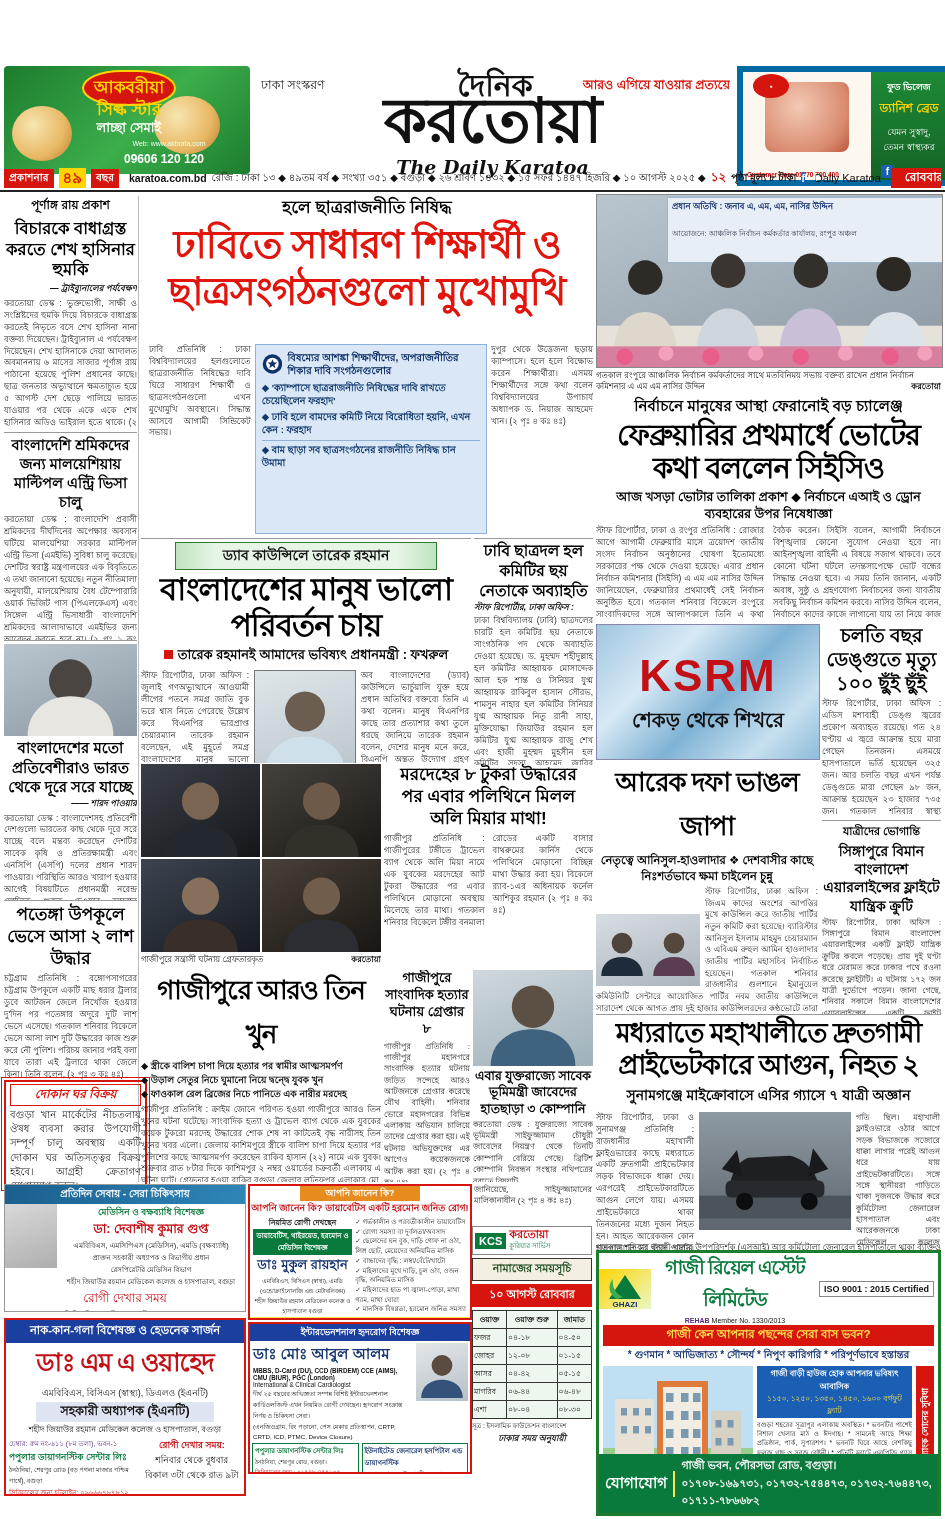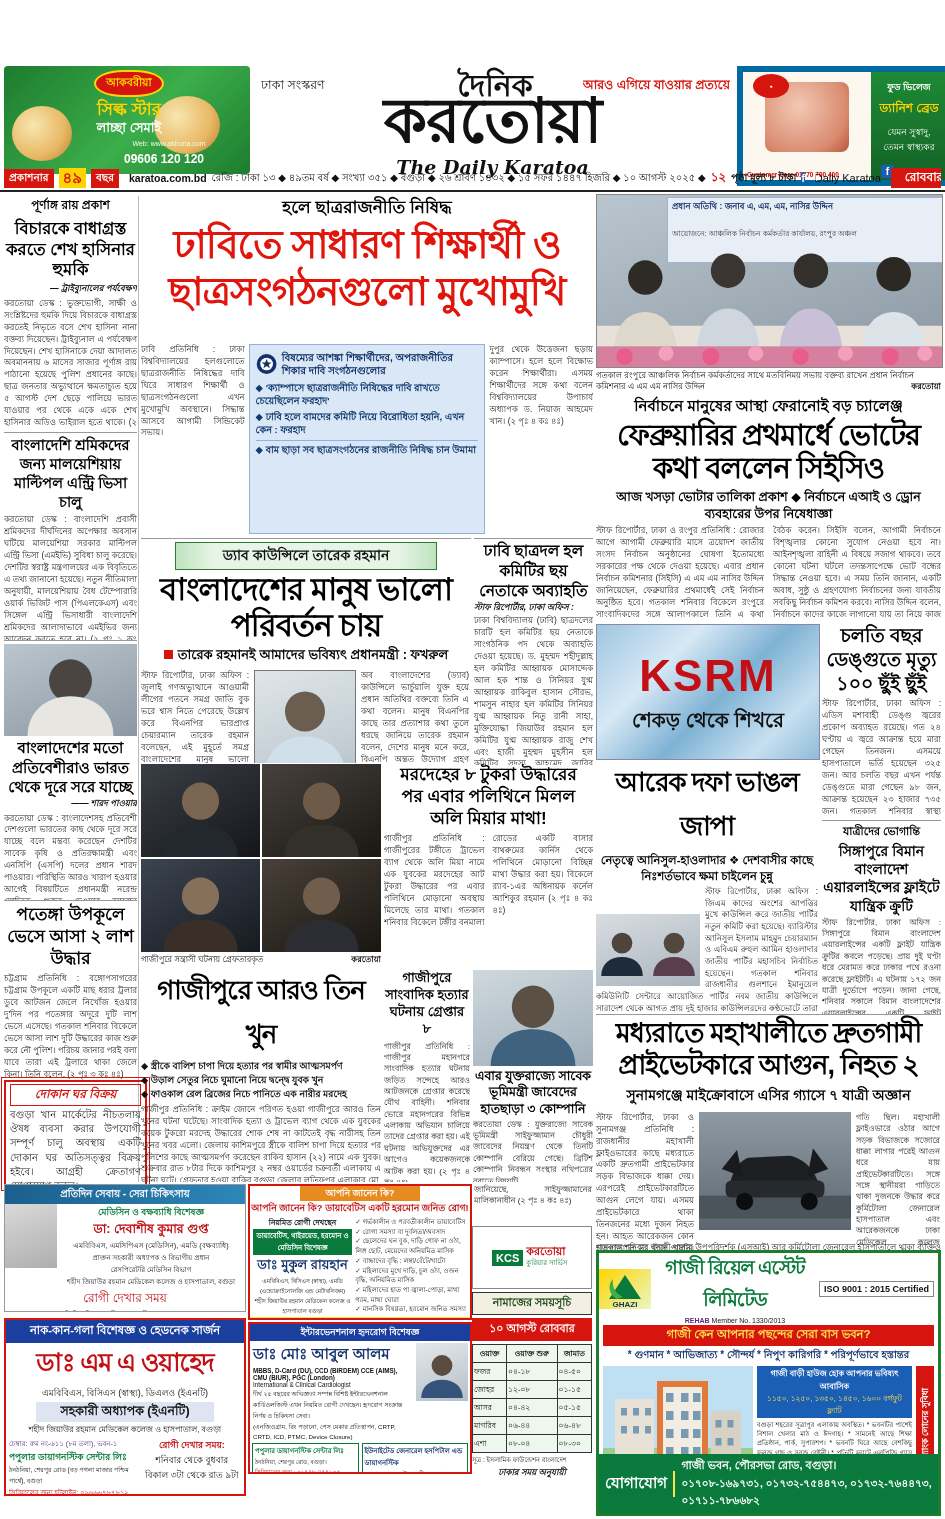--- a/index.html
+++ b/index.html
@@ -8,21 +8,21 @@
   .abs{position:absolute;overflow:hidden;}
   .ctr{text-align:center;}
   .bd{font-size:8.4px;line-height:1.42;text-align:justify;color:#1d1d1d;}
   .by{font-weight:bold;font-style:italic;font-size:8.6px;color:#111;}
   .hk{font-weight:bold;text-align:center;color:#000;}
   .rule{background:#222;}
   
   .mast-title{font-weight:bold;letter-spacing:-1px;}
   .ad-green{background:linear-gradient(135deg,#1d7c2e,#3cae4b 55%,#1d7c2e);border-radius:4px;color:#fff;}
   .brand-oval{background:#d6160e;border:2px solid #ffd400;border-radius:50%/60%;color:#ffd400;font-weight:bold;
-              display:inline-block;padding:2px 10px;font-size:11px;}
+              display:inline-block;padding:2px 10px;font-size:17px;}
   .semai{position:absolute;border-radius:50%;background:radial-gradient(circle at 35% 35%,#f7e6b0,#e8b864 60%,#b97a2a);}
   
   .infobar{display:flex;align-items:center;gap:5px;font-size:10.5px;white-space:nowrap;}
   .badge-red{background:#d6160e;color:#fff;font-weight:bold;padding:1px 5px;font-size:10.5px;}
   .badge-yellow{background:#ffd400;color:#d6160e;font-weight:bold;padding:0 4px;font-size:15px;}
   .fb-ic{width:13px;height:13px;background:#1b5fb4;color:#fff;font-weight:bold;text-align:center;line-height:13px;
          font-size:10px;border-radius:2px;}
   .yt-ic{width:16px;height:12px;background:#e00;border-radius:3px;position:relative;}
   .yt-ic:before{content:"";position:absolute;left:6px;top:3px;border-left:5px solid #fff;border-top:3px solid transparent;border-bottom:3px solid transparent;}
   
@@ -148,21 +148,21 @@
     <div style="border:1px solid #d6160e;text-align:center;font-weight:bold;font-style:italic;color:#d6160e;font-size:12px;">দোকান ঘর বিক্রয়</div>
     <div class="bd" style="font-size:10px;margin-top:2px;">বগুড়া খান মার্কেটের নীচতলায় ঔষধ ব্যবসা করার উপযোগী সম্পূর্ণ চালু অবস্থায় একটি দোকান ঘর অতিসত্ত্বর বিক্রয় হইবে। আগ্রহী ক্রেতাগণ যোগাযোগ করুন।</div>
     <div style="font-weight:bold;font-size:8.5px;margin-top:1px;">মোবাইল : ০১৩৪৪-৯৯১৩১৭</div>
   </div>
 
   <div class="abs" style="left:141px;top:194px;width:452px;height:150px;">
     <div class="hk" style="font-size:17px;">হলে ছাত্ররাজনীতি নিষিদ্ধ</div>
     <div class="lead-h">ঢাবিতে সাধারণ শিক্ষার্থী ও ছাত্রসংগঠনগুলো মুখোমুখি</div>
   </div>
   <div class="abs" style="left:141px;top:344px;width:452px;height:190px;display:flex;gap:4px;">
-    <div class="bd" style="width:106px;">ঢাবি প্রতিনিধি : ঢাকা বিশ্ববিদ্যালয়ের হলগুলোতে ছাত্ররাজনীতি নিষিদ্ধের দাবি ঘিরে সাধারণ শিক্ষার্থী ও ছাত্রসংগঠনগুলো এখন মুখোমুখি অবস্থানে। সিদ্ধান্ত আসবে আগামী সিন্ডিকেট সভায়।</div>
+    <div class="bd" style="width:106px;margin-left:8px;">ঢাবি প্রতিনিধি : ঢাকা বিশ্ববিদ্যালয়ের হলগুলোতে ছাত্ররাজনীতি নিষিদ্ধের দাবি ঘিরে সাধারণ শিক্ষার্থী ও ছাত্রসংগঠনগুলো এখন মুখোমুখি অবস্থানে। সিদ্ধান্ত আসবে আগামী সিন্ডিকেট সভায়।</div>
     <div class="bluebox" style="width:228px;">
       <div style="display:flex;gap:5px;align-items:center;">
         <svg width="30" height="30" viewBox="0 0 30 30">
             <circle cx="15" cy="15" r="14" fill="#10316b"></circle>
             <circle cx="15" cy="15" r="9" fill="#fff"></circle>
             <path d="M15 8l2 5h5l-4 3 1.6 5L15 18l-4.6 3L12 16l-4-3h5z" fill="#10316b"></path>
           </svg>
         <div style="font-size:10px;font-weight:bold;color:#0d2e66;line-height:1.3;">বিষম্যের আশঙ্কা শিক্ষার্থীদের, অপরাজনীতির শিকার দাবি সংগঠনগুলোর</div>
       </div>
       <div class="it">◆ 'ক্যাম্পাসে ছাত্ররাজনীতি নিষিদ্ধের দাবি রাখতে চেয়েছিলেন ফরহাদ'</div>
@@ -441,21 +441,21 @@
         <div style="font-size:6.8px;font-weight:bold;color:#17356e;">ইউনাইটেড জেনারেল হসপিটাল এন্ড ডায়াগনস্টিক</div>
         <div style="font-size:5.8px;">শেরপুর রোড, সেউজগাড়ী, বগুড়া।</div>
 
       </div>
     </div>
   </div>
 
   <div class="abs bd" style="left:474px;top:1184px;width:118px;height:36px;font-size:8px;">জানিয়েছে,           সাইফুজ্জামানের মালিকানাধীন   (২ পৃঃ ৪ কঃ ৪ঃ)</div>
 
   <div class="abs" style="left:472px;top:1226px;width:120px;height:292px;">
-    <div style="display:flex;align-items:center;gap:3px;border:1px solid #888;padding:19px;">
+    <div style="display:flex;align-items:center;gap:3px;border:1px solid #888;padding:2px;">
       <div style="background:#0a7a3c;color:#fff;font-weight:bold;font-size:11px;padding:2px 4px;">KCS</div>
       <div>
         <div style="color:#c21016;font-weight:bold;font-size:11px;line-height:1;">করতোয়া</div>
         <div style="color:#0a7a3c;font-size:7px;">কুরিয়ার সার্ভিস</div>
       </div>
     </div>
     <div class="ctr" style="border:1px solid #333;background:#f3efe2;font-weight:bold;font-size:11px;color:#1c4b1c;margin-top:3px;padding:1px 0;">নামাজের সময়সূচি</div>
     <div class="ctr" style="background:#d6160e;color:#fff;font-weight:bold;font-size:11px;margin-top:3px;padding:2px 0;">১০ আগস্ট রোববার</div>
     <table class="ptab" style="margin-top:3px;">
       <tbody>

